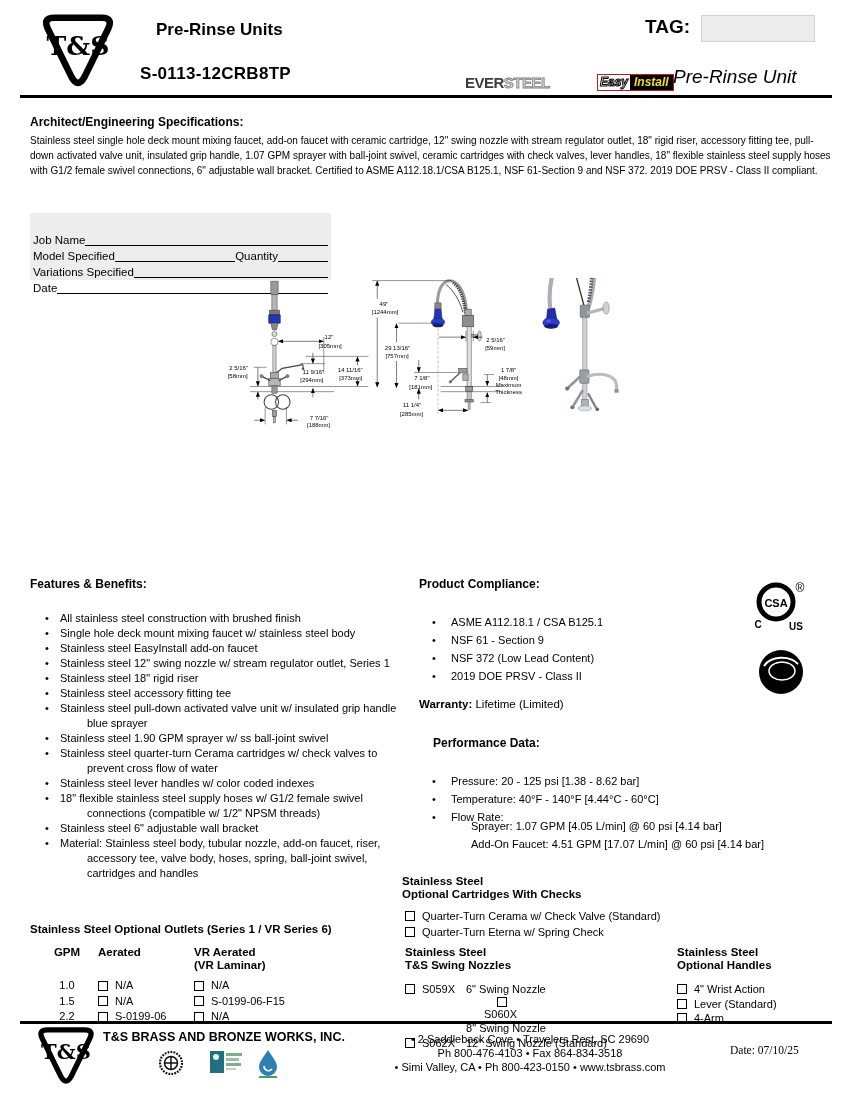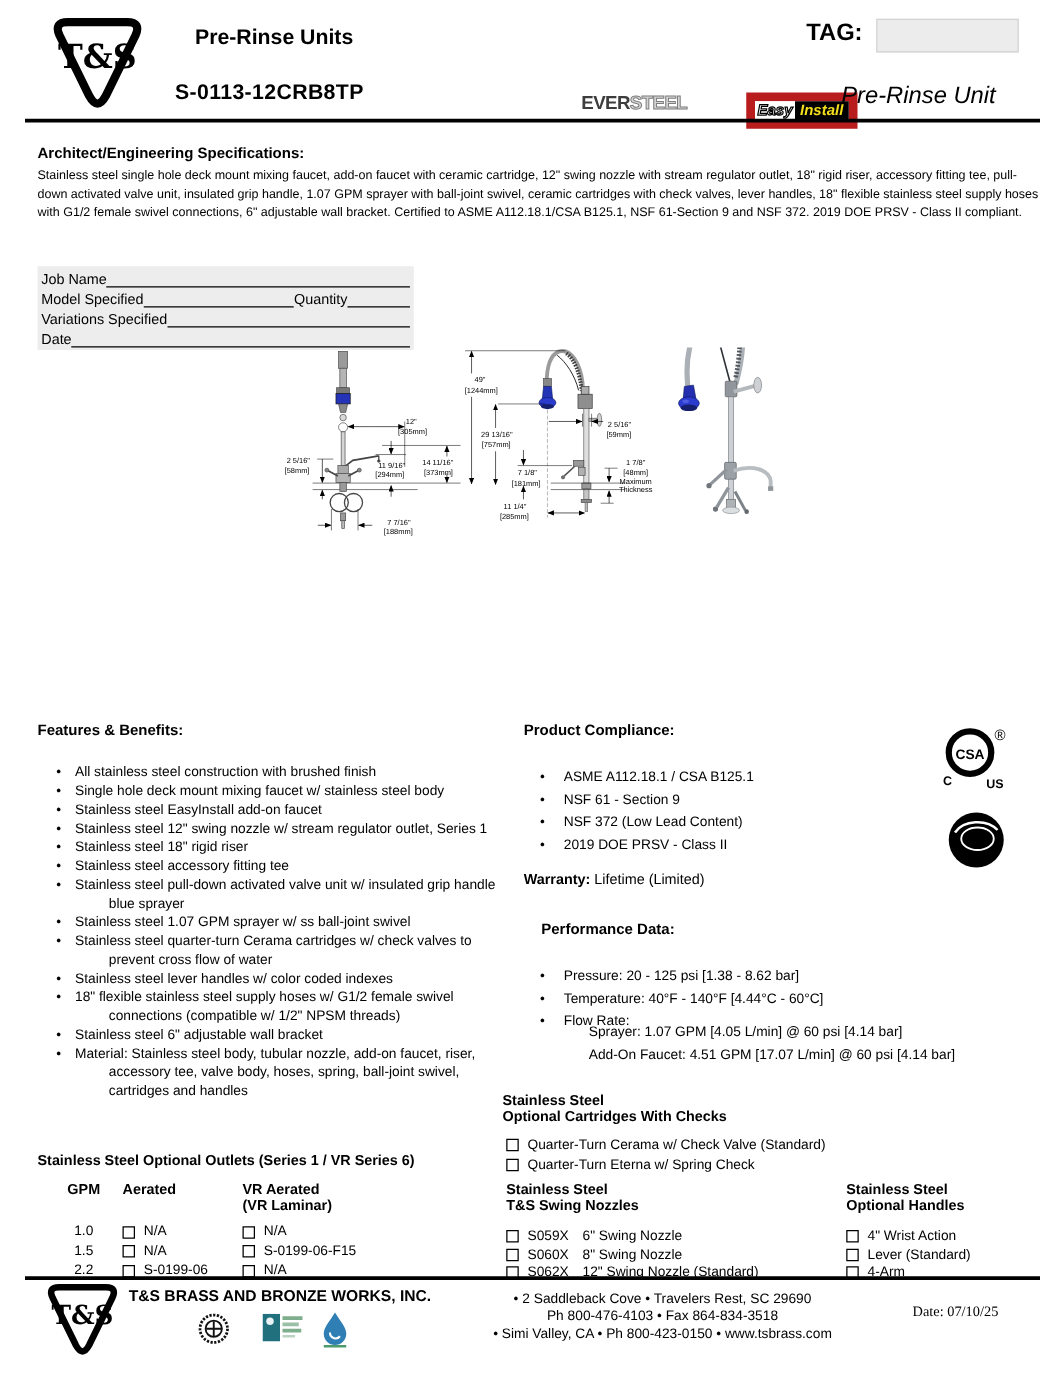--- a/index.html
+++ b/index.html
@@ -11,33 +11,33 @@
 
   
   .cat-title { font-size:17px; font-weight:bold; }
   .model { font-size:17px; font-weight:bold; letter-spacing:.3px; }
   .tag-label { font-size:19px; font-weight:bold; }
   .tag-box { position:absolute; left:701px; top:15px; width:112px; height:25px;
              background:#ececec; border:1px solid #d2d2d2; }
   .eversteel { font-size:15px; font-weight:bold; letter-spacing:-.5px; }
   .eversteel .ever { color:#3d3d3d; }
   .eversteel .steel { color:#d6d6d6; -webkit-text-stroke:.8px #7d7d7d; }
-  .easyinstall { display:inline-flex; border:7px solid #b91c1c; font-size:12px; font-style:italic;
+  .easyinstall { display:inline-flex; border:1px solid #b91c1c; font-size:12px; font-style:italic;
                  font-weight:bold; line-height:15px; }
   .easyinstall .easy { color:#fff; -webkit-text-stroke:1px #000; padding:0 2px; background:#fff; }
   .easyinstall .install { background:#000; color:#f3df1c; padding:0 4px; }
   .prerinse-it { font-size:19px; font-style:italic; }
 
   
   .sec-h { font-size:12px; font-weight:bold; }
   .spec-body { font-size:10px; line-height:15.2px; text-align:left; }
 
   
   .job-box { position:absolute; left:30px; top:213px; width:301px; height:67px;
-             background:#ededed; padding:1px 3px 0 3px; box-sizing:border-box; font-size:11.5px; }
+             background:#ededed; padding:17px 3px 0 3px; box-sizing:border-box; font-size:11.5px; }
   .job-row { display:flex; align-items:flex-end; height:16px; }
   .job-row .lbl { white-space:nowrap; }
   .fill { flex:1; border-bottom:1px solid #000; height:13px; }
   .fill.short { flex:none; width:50px; }
 
   
   ul.plain { list-style:none; margin:12px; padding:0; }
   li.feat { position:relative; padding-left:45px; text-indent:-27px; font-size:11px; line-height:15px; }
   li.feat::before { content:"\2022"; position:absolute; left:3px; text-indent:0; }
   li.dot  { position:relative; padding-left:20px; font-size:11px; line-height:13px; margin-bottom:5px; }
@@ -273,21 +273,21 @@
 
   <div class="abs sec-h" style="left:30px; top:577px;">Features &amp; Benefits:</div>
   <ul class="plain abs" style="left:30px; top:599px; width:368px;">
     <li class="feat">All stainless steel construction with brushed finish</li>
     <li class="feat">Single hole deck mount mixing faucet w/ stainless steel body</li>
     <li class="feat">Stainless steel EasyInstall add-on faucet</li>
     <li class="feat">Stainless steel 12" swing nozzle w/ stream regulator outlet, Series 1</li>
     <li class="feat">Stainless steel 18" rigid riser</li>
     <li class="feat">Stainless steel accessory fitting tee</li>
     <li class="feat">Stainless steel pull-down activated valve unit w/ insulated grip handle blue sprayer</li>
-    <li class="feat">Stainless steel 1.07 GPM sprayer w/ ss ball-joint swivel</li>
+    <li class="feat">Stainless steel 1.90 GPM sprayer w/ ss ball-joint swivel</li>
     <li class="feat">Stainless steel quarter-turn Cerama cartridges w/ check valves to prevent cross flow of water</li>
     <li class="feat">Stainless steel lever handles w/ color coded indexes</li>
     <li class="feat">18" flexible stainless steel supply hoses w/ G1/2 female swivel connections (compatible w/ 1/2" NPSM threads)</li>
     <li class="feat">Stainless steel 6" adjustable wall bracket</li>
     <li class="feat">Material:  Stainless steel body, tubular nozzle, add-on faucet, riser, accessory tee, valve body, hoses, spring, ball-joint swivel, cartridges and handles</li>
   </ul>
 
   <div class="abs sec-h" style="left:419px; top:577px;">Product Compliance:</div>
   <ul class="plain abs" style="left:419px; top:604px; width:300px;">
     <li class="dot">ASME A112.18.1 / CSA B125.1</li>
@@ -387,21 +387,21 @@
   <div class="abs two-h" style="left:405px; top:946px;">
     <div>Stainless Steel</div>
     <div>T&amp;S Swing Nozzles</div>
   </div>
   <div class="abs" style="left:405px; top:982px;">
     <div class="ckrow" style="line-height:14.5px;">
         <span class="cb"></span>
       <span class="nz-code">S059X</span>
       <span>6" Swing Nozzle</span>
       </div>
-    <div class="ckrow" style="line-height:14.5px;">
+    <div class="ckrow" style="line-height:14.5px;flex-direction:column;">
         <span class="cb"></span>
       <span class="nz-code">S060X</span>
       <span>8" Swing Nozzle</span>
       </div>
     <div class="ckrow" style="line-height:14.5px;">
         <span class="cb"></span>
       <span class="nz-code">S062X</span>
       <span>12" Swing Nozzle (Standard)</span>
       </div>
   </div>

